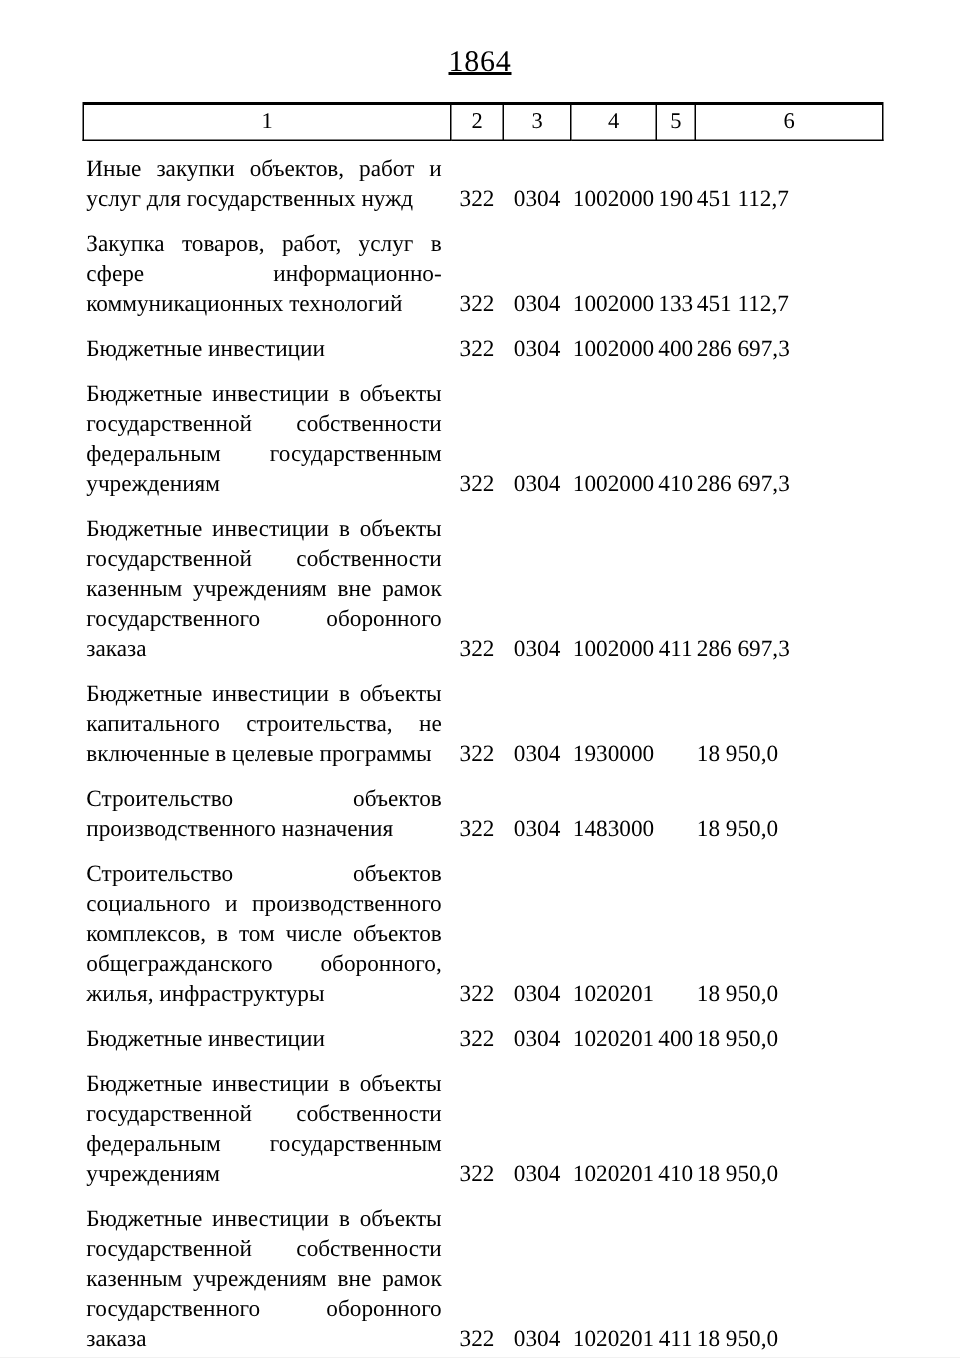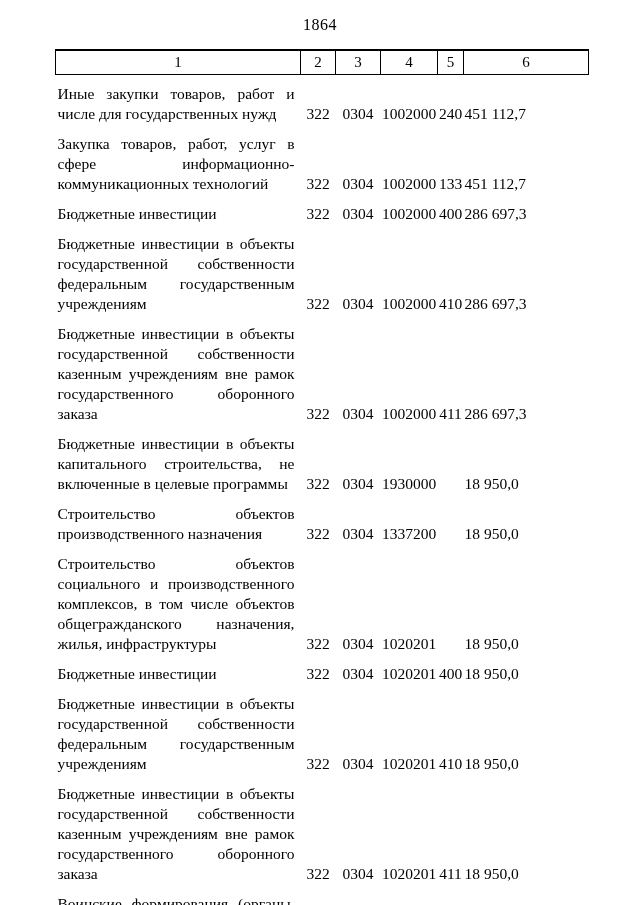--- a/index.html
+++ b/index.html
@@ -2,21 +2,21 @@
 <html><head>
 <meta charset="utf-8">
 <style>
   html,body{margin:0;padding:0;background:#e8e8e8;}
   .page{
     width:640px;height:905px;margin:0 auto;background:#ffffff;
     font-family:"Liberation Serif", serif;color:#000;
     overflow:hidden;box-sizing:border-box;
   }
   .page-number{
-    text-align:center;padding-top:16px;font-size:16px;letter-spacing:0.5px;
+    text-align:center;padding-top:30px;font-size:20px;letter-spacing:0.5px;text-decoration:underline;
   }
   table.budget{
     border-collapse:collapse;table-layout:fixed;
     width:533px;margin:15px 0 0 55px;
     border-top:2px solid #000;
     border-bottom:2px solid #000;
   }
   table.budget thead th{
     border:1px solid #000;
     font-weight:normal;font-size:15px;
@@ -52,25 +52,25 @@
           <th>1</th>
           <th>2</th>
           <th>3</th>
           <th>4</th>
           <th>5</th>
           <th>6</th>
         </tr>
     </thead>
     <tbody id="table-body">
         <tr>
-          <td class="c0">Иные закупки товаров, работ и числе для государственных нужд</td>
+          <td class="c0">Иные закупки объектов, работ и услуг для государственных нужд</td>
           <td class="c1">322</td>
           <td class="c2">0304</td>
           <td class="c3">1002000</td>
-          <td class="c4">240</td>
+          <td class="c4">190</td>
           <td class="c5">451 112,7</td>
         </tr>
         <tr>
           <td class="c0">Закупка товаров, работ, услуг в сфере информационно-коммуникационных технологий</td>
           <td class="c1">322</td>
           <td class="c2">0304</td>
           <td class="c3">1002000</td>
           <td class="c4">133</td>
           <td class="c5">451 112,7</td>
         </tr>
@@ -103,26 +103,26 @@
           <td class="c1">322</td>
           <td class="c2">0304</td>
           <td class="c3">1930000</td>
           <td class="c4"></td>
           <td class="c5">18 950,0</td>
         </tr>
         <tr>
           <td class="c0">Строительство объектов производственного назначения</td>
           <td class="c1">322</td>
           <td class="c2">0304</td>
-          <td class="c3">1337200</td>
+          <td class="c3">1483000</td>
           <td class="c4"></td>
           <td class="c5">18 950,0</td>
         </tr>
         <tr>
-          <td class="c0">Строительство объектов социального и производственного комплексов, в том числе объектов общегражданского назначения, жилья, инфраструктуры</td>
+          <td class="c0">Строительство объектов социального и производственного комплексов, в том числе объектов общегражданского оборонного, жилья, инфраструктуры</td>
           <td class="c1">322</td>
           <td class="c2">0304</td>
           <td class="c3">1020201</td>
           <td class="c4"></td>
           <td class="c5">18 950,0</td>
         </tr>
         <tr>
           <td class="c0">Бюджетные инвестиции</td>
           <td class="c1">322</td>
           <td class="c2">0304</td>

